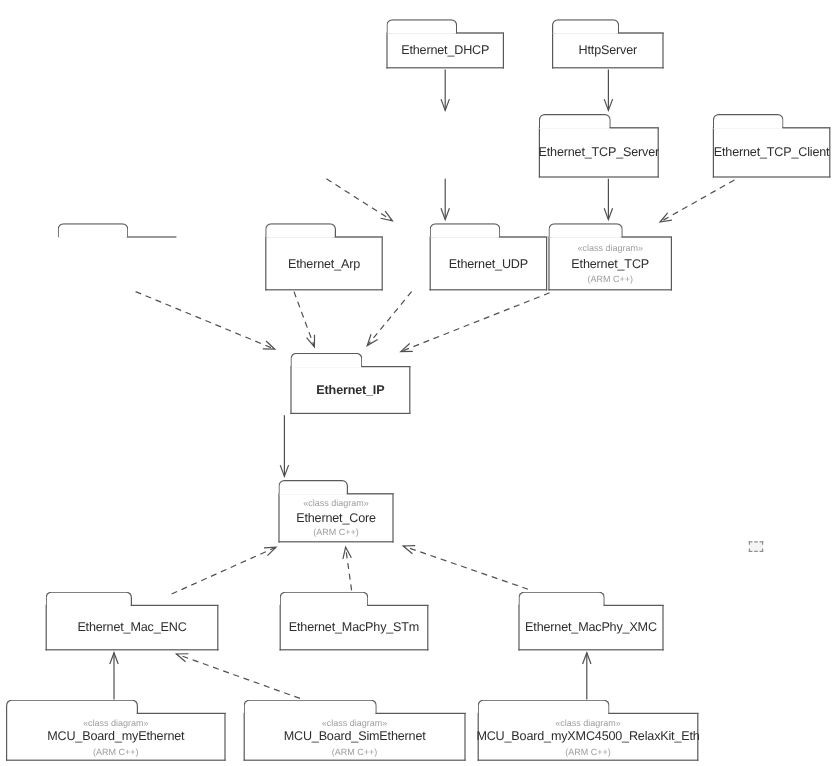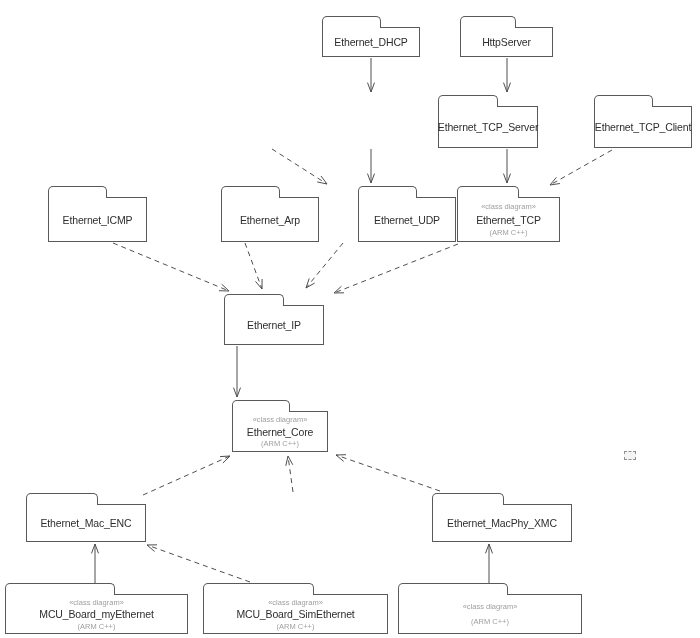--- a/index.html
+++ b/index.html
@@ -105,46 +105,41 @@
   </div>
     <div class="pkg" style="left: 322px; top: 16px; width: 98px; height: 41px;">
     <div class="pkg-tab" style="width: 59px;"></div>
     <div class="pkg-step" style="left: 58px; right: 0px;"></div>
     <div class="pkg-body">
 
       <div class="pkg-name">Ethernet_DHCP</div>
 
     </div>
   </div>
-    <div class="pkg" style="left: 438px; top: 95px; width: 100px; height: 53px;">
+    <div class="pkg" style="left: 449px; top: 95px; width: 100px; height: 53px;">
     <div class="pkg-tab" style="width: 60px;"></div>
     <div class="pkg-step" style="left: 59px; right: 0px;"></div>
     <div class="pkg-body">
 
       <div class="pkg-name">Ethernet_TCP_Server</div>
 
     </div>
   </div>
     <div class="pkg" style="left: 594px; top: 95px; width: 98px; height: 53px;">
     <div class="pkg-tab" style="width: 59px;"></div>
     <div class="pkg-step" style="left: 58px; right: 0px;"></div>
     <div class="pkg-body">
 
       <div class="pkg-name">Ethernet_TCP_Client</div>
 
     </div>
   </div>
     <div class="pkg" style="left: 48px; top: 186px; width: 99px; height: 56px;">
     <div class="pkg-tab" style="width: 59px;"></div>
     <div class="pkg-step" style="left: 58px; right: 0px;"></div>
-    <div class="pkg-body">
-
-      <div class="pkg-name">Ethernet_ICMP</div>
-
-    </div>
   </div>
     <div class="pkg" style="left: 185px; top: 186px; width: 98px; height: 56px; margin-left: 36px;">
     <div class="pkg-tab" style="width: 59px;"></div>
     <div class="pkg-step" style="left: 58px; right: 0px;"></div>
     <div class="pkg-body">
 
       <div class="pkg-name">Ethernet_Arp</div>
 
     </div>
   </div>
@@ -159,48 +154,57 @@
   </div>
     <div class="pkg has-meta" style="left: 457px; top: 186px; width: 103px; height: 56px;">
     <div class="pkg-tab" style="width: 62px;"></div>
     <div class="pkg-step" style="left: 61px; right: 0px;"></div>
     <div class="pkg-body">
       <div class="pkg-meta pkg-stereotype">«class diagram»</div>
       <div class="pkg-name">Ethernet_TCP</div>
       <div class="pkg-meta pkg-language">(ARM C++)</div>
     </div>
   </div>
-    <div class="pkg" style="left: 224px; top: 294px; width: 100px; height: 51px;">
+    <div class="pkg" style="left: 242px; top: 294px; width: 100px; height: 51px; font-weight: bold;">
     <div class="pkg-tab" style="width: 60px;"></div>
     <div class="pkg-step" style="left: 59px; right: 0px;"></div>
     <div class="pkg-body">
 
       <div class="pkg-name">Ethernet_IP</div>
 
     </div>
   </div>
     <div class="pkg has-meta" style="left: 232px; top: 400px; width: 96px; height: 52px;">
     <div class="pkg-tab" style="width: 58px;"></div>
     <div class="pkg-step" style="left: 57px; right: 0px;"></div>
     <div class="pkg-body">
       <div class="pkg-meta pkg-stereotype">«class diagram»</div>
       <div class="pkg-name">Ethernet_Core</div>
       <div class="pkg-meta pkg-language">(ARM C++)</div>
     </div>
   </div>
-    <div class="pkg" style="left: 26px; top: 493px; width: 120px; height: 49px;">
+    <div class="pkg" style="left: 38px; top: 493px; width: 144px; height: 49px;">
     <div class="pkg-tab" style="width: 72px;"></div>
     <div class="pkg-step" style="left: 71px; right: 0px;"></div>
     <div class="pkg-body">
 
       <div class="pkg-name">Ethernet_Mac_ENC</div>
 
     </div>
   </div>
-    <div class="pkg" style="left: 432px; top: 493px; width: 140px; height: 49px;">
+    <div class="pkg" style="left: 233px; top: 493px; width: 124px; height: 49px;">
+    <div class="pkg-tab" style="width: 74px;"></div>
+    <div class="pkg-step" style="left: 73px; right: 0px;"></div>
+    <div class="pkg-body">
+
+      <div class="pkg-name">Ethernet_MacPhy_STm</div>
+
+    </div>
+  </div>
+    <div class="pkg" style="left: 432px; top: 493px; width: 121px; height: 49px;">
     <div class="pkg-tab" style="width: 72px;"></div>
     <div class="pkg-step" style="left: 71px; right: 0px;"></div>
     <div class="pkg-body">
 
       <div class="pkg-name">Ethernet_MacPhy_XMC</div>
 
     </div>
   </div>
     <div class="pkg has-meta" style="left: 5px; top: 583px; width: 183px; height: 51px;">
     <div class="pkg-tab" style="width: 110px;"></div>
@@ -218,16 +222,17 @@
       <div class="pkg-meta pkg-stereotype">«class diagram»</div>
       <div class="pkg-name">MCU_Board_SimEthernet</div>
       <div class="pkg-meta pkg-language">(ARM C++)</div>
     </div>
   </div>
     <div class="pkg has-meta" style="left: 398px; top: 583px; width: 184px; height: 51px;">
     <div class="pkg-tab" style="width: 110px;"></div>
     <div class="pkg-step" style="left: 109px; right: 0px;"></div>
     <div class="pkg-body">
       <div class="pkg-meta pkg-stereotype">«class diagram»</div>
+      <div class="pkg-name">MCU_Board_myXMC4500_RelaxKit_Eth</div>
       <div class="pkg-meta pkg-language">(ARM C++)</div>
     </div>
   </div>
   </div>
 
 </body></html>

